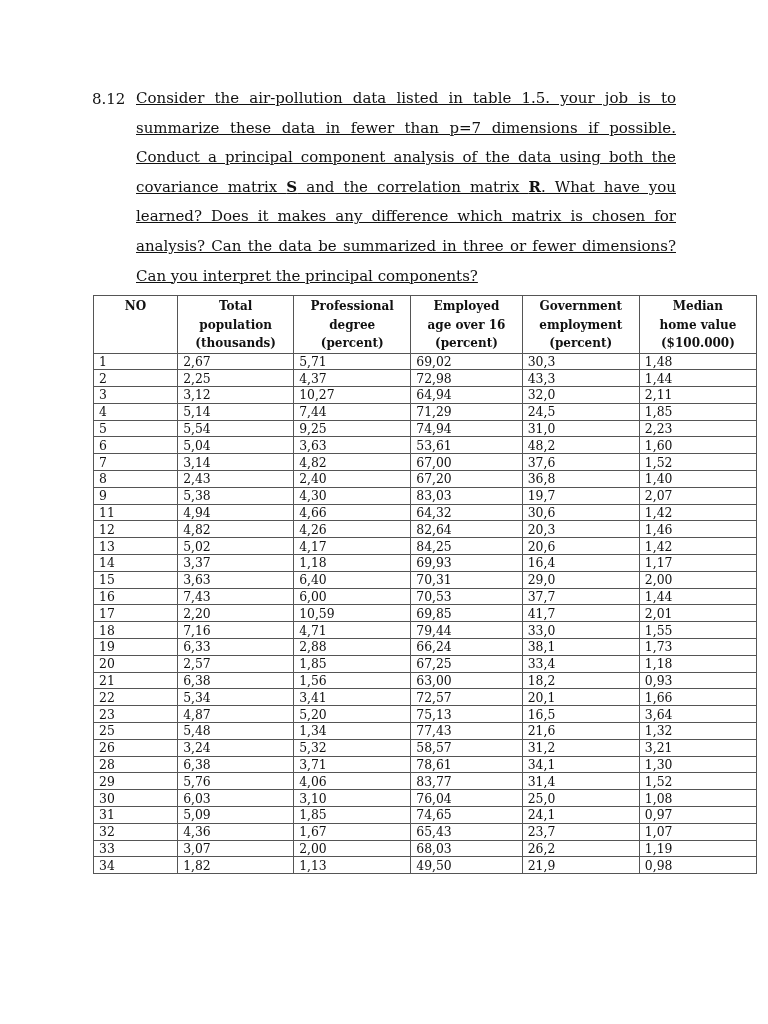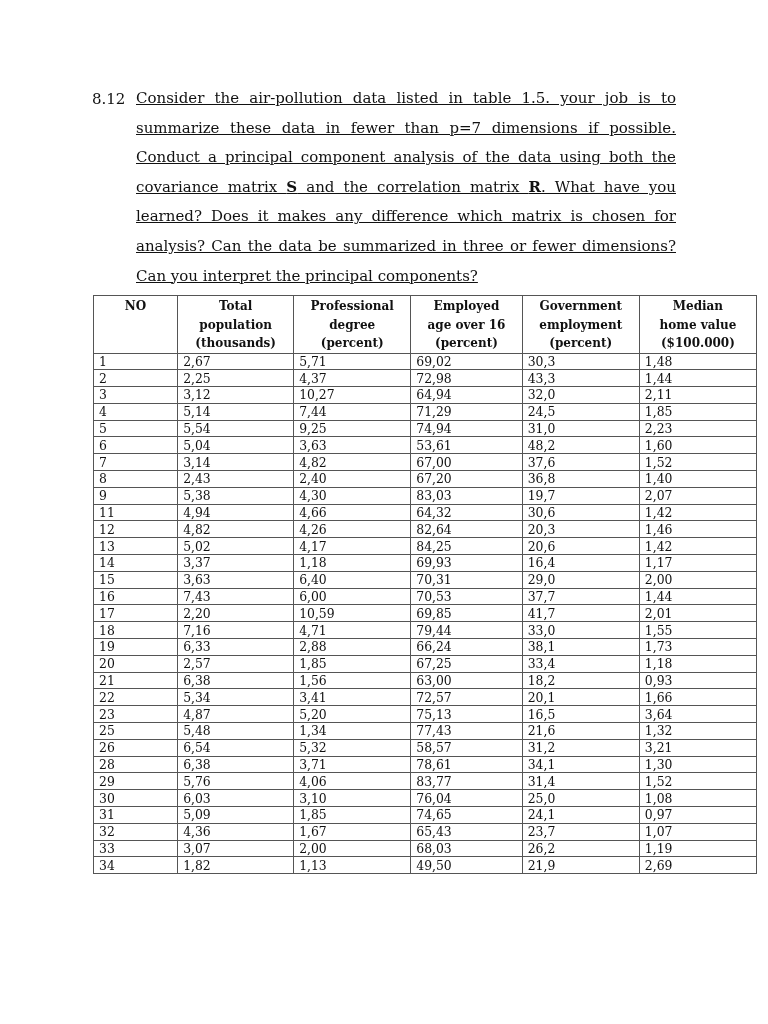--- a/index.html
+++ b/index.html
@@ -247,21 +247,21 @@
       <tr>
         <td>25</td>
         <td>5,48</td>
         <td>1,34</td>
         <td>77,43</td>
         <td>21,6</td>
         <td>1,32</td>
       </tr>
       <tr>
         <td>26</td>
-        <td>6,54</td>
+        <td>3,24</td>
         <td>5,32</td>
         <td>58,57</td>
         <td>31,2</td>
         <td>3,21</td>
       </tr>
       <tr>
         <td>28</td>
         <td>6,38</td>
         <td>3,71</td>
         <td>78,61</td>
@@ -307,16 +307,16 @@
         <td>68,03</td>
         <td>26,2</td>
         <td>1,19</td>
       </tr>
       <tr>
         <td>34</td>
         <td>1,82</td>
         <td>1,13</td>
         <td>49,50</td>
         <td>21,9</td>
-        <td>2,69</td>
+        <td>0,98</td>
       </tr>
     </tbody>
 </table>
 
 </body></html>

